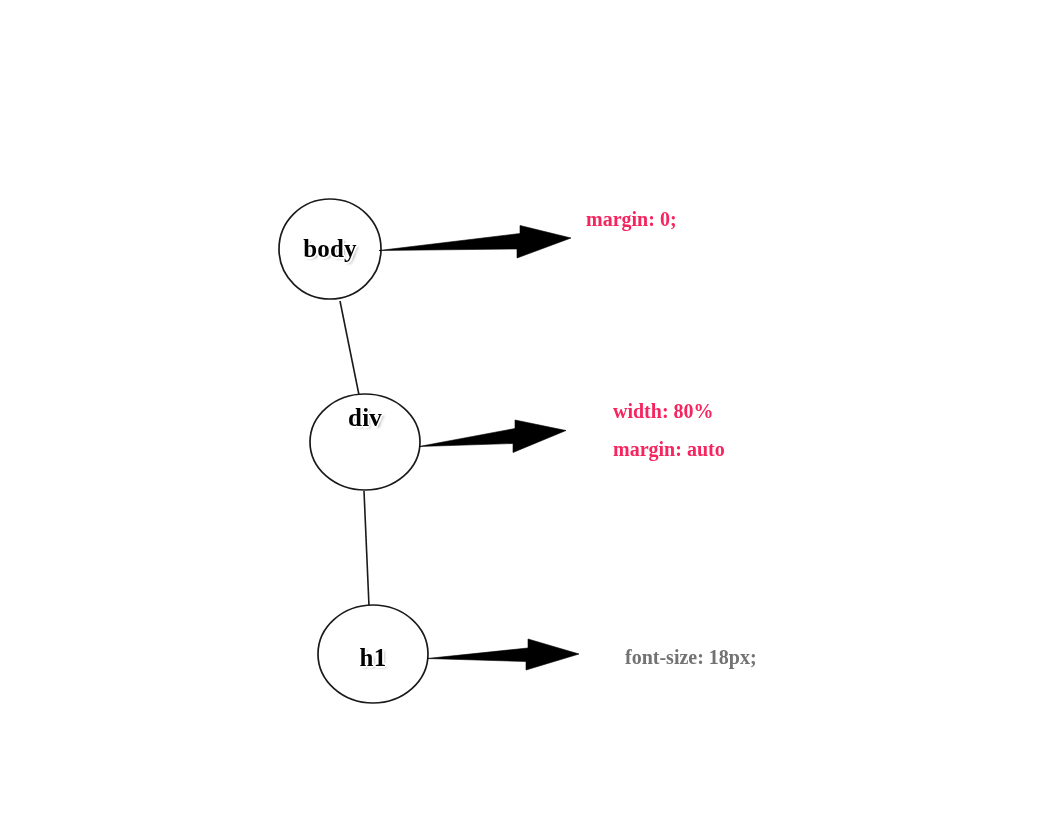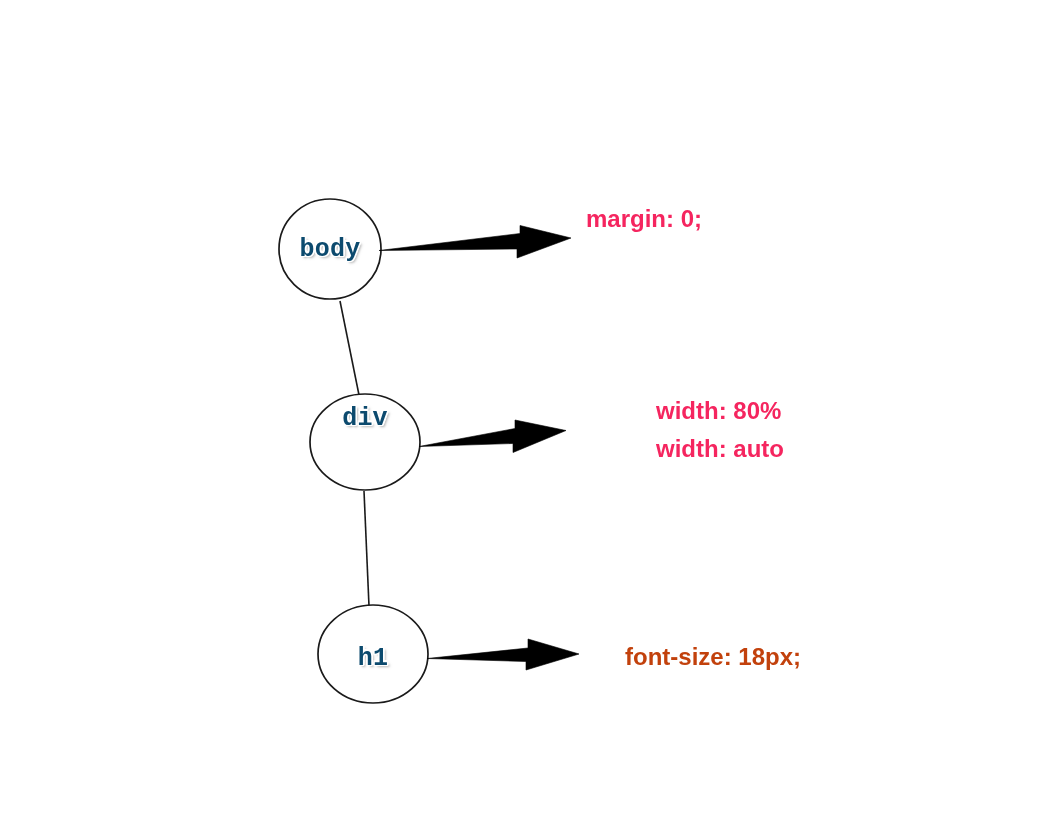--- a/index.html
+++ b/index.html
@@ -22,40 +22,40 @@
   }
   #diagram-svg {
     position: absolute;
     left: 0;
     top: 0;
     width: 1044px;
     height: 822px;
   }
   .node-label {
     position: absolute;
-    font-family: Liberation Mono, monospace;
+    font-family: Liberation Serif, serif;
     font-weight: bold;
     font-size: 25px;
-    color: #0c4a6e;
+    color: #000000;
     white-space: nowrap;
     text-align: center;
     transform: translate(-50%, -50%);
     text-shadow:
        1.6px 0 0 #ffffff, -1.6px 0 0 #ffffff,
        0 1.6px 0 #ffffff, 0 -1.6px 0 #ffffff,
        1.2px 1.2px 0 #ffffff, -1.2px 1.2px 0 #ffffff,
        1.2px -1.2px 0 #ffffff, -1.2px -1.2px 0 #ffffff,
        2.4px 2.4px 2.6px rgba(120,120,120,0.55);
     letter-spacing: 0.2px;
   }
   .annotation {
     position: absolute;
-    font-family: Liberation Sans, sans-serif;
+    font-family: Liberation Serif, serif;
     font-weight: bold;
-    font-size: 24px;
+    font-size: 20px;
     line-height: 38px;
     white-space: nowrap;
   }
   .annotation .ann-line {
     display: block;
   }
 </style>
 </head>
 <body>
 
@@ -93,22 +93,22 @@
   <div class="node-label" style="left:330px; top:249px;">body</div>
 
   <div class="node-label" style="left:365px; top:418px;">div</div>
 
   <div class="node-label" style="left:373px; top:622px;margin-top:36px;">h1</div>
 
   <div class="annotation" style="left:586px; top:200px; color:#f5255f;">
     <span class="ann-line">margin: 0;</span>
   </div>
 
-  <div class="annotation" style="left:613px; top:392px; color:#f5255f;margin-left:43px;">
+  <div class="annotation" style="left:613px; top:392px; color:#f5255f;">
     <span class="ann-line">width: 80%</span>
-    <span class="ann-line">width: auto</span>
+    <span class="ann-line">margin: auto</span>
   </div>
 
-  <div class="annotation" style="left:625px; top:638px; color:#c2410c;">
+  <div class="annotation" style="left:625px; top:638px; color:#737373;">
     <span class="ann-line">font-size: 18px;</span>
   </div>
 
 </div>
 
 </body></html>

